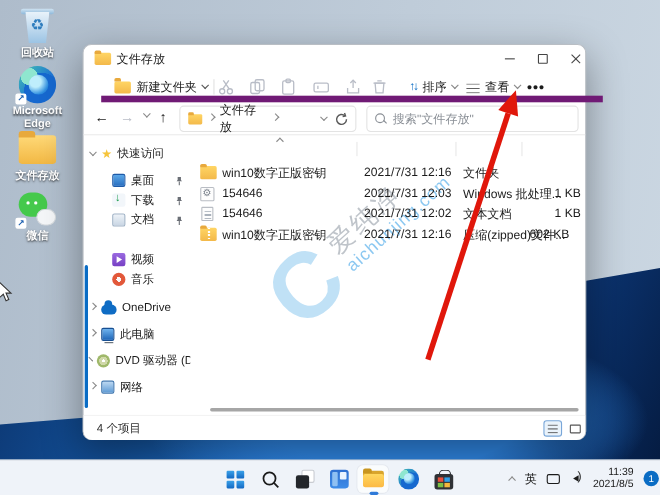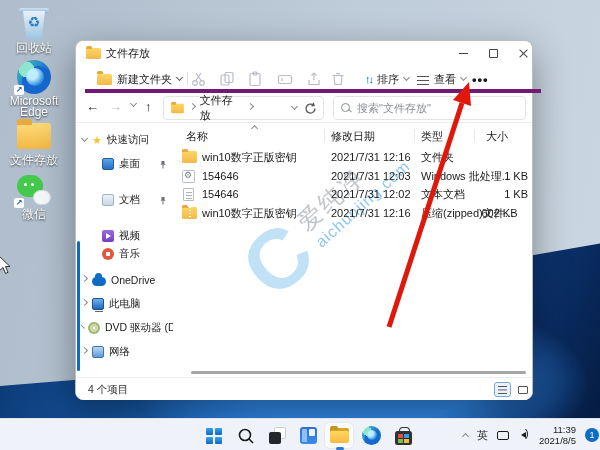--- a/index.html
+++ b/index.html
@@ -12,22 +12,22 @@
   .bloom{left:0;top:240px;width:600px;height:178px;
     background:
       radial-gradient(circle at 78% 10%, #4e9ae9 0 6%, rgba(0,0,0,0) 7%),
       radial-gradient(ellipse at 60% 80%, #2f86e3 0 22%, rgba(0,0,0,0) 45%),
       linear-gradient(115deg,#0a2f66 0%,#14549e 30%,#2478d8 52%,#0e3d82 72%,#051c42 100%);
     clip-path:polygon(0 82%,22% 76%,42% 62%,58% 40%,76% 16%,100% 2%,100% 100%,0 100%);}
 
   
   .dicon{width:64px;text-align:center;cursor:default;}
   .dicon .art{position:relative;width:36px;height:34px;margin:0 auto;}
-  .dlabel{margin-top:2px;font-size:12px;color:#fff;line-height:11px;
-    text-shadow:0 1px 2px rgba(0,0,0,.75);}
+  .dlabel{margin-top:2px;font-size:10px;color:#fff;line-height:11px;
+    text-shadow:0 1px 2px rgba(0,0,0,.75);font-weight:bold;}
   .shortcut{position:absolute;left:-2px;bottom:-1px;width:10px;height:10px;background:#fff;
     border-radius:2px;color:#1c5fb0;font-size:8px;line-height:10px;text-align:center;font-weight:bold;}
   .bin-body{position:absolute;left:5px;top:4px;width:26px;height:28px;
     background:linear-gradient(#e8f2fa,#9cc4e4);clip-path:polygon(8% 0,92% 0,80% 100%,20% 100%);
     border-radius:2px;}
   .bin-lid{position:absolute;left:3px;top:1px;width:30px;height:5px;border-radius:2px;
     background:linear-gradient(#cfe3f2,#8db8da);}
   .bin-sym{position:absolute;left:0;top:7px;width:36px;text-align:center;
     color:#2e7dbe;font-size:14px;}
   .edge-ball{position:absolute;left:1px;top:0;width:34px;height:34px;border-radius:50%;
@@ -62,21 +62,21 @@
   .glyph-max{width:9px;height:9px;border:1px solid #444;border-radius:1px;}
   .glyph-x{position:relative;width:11px;height:11px;}
   .glyph-x:before,.glyph-x:after{content:"";position:absolute;left:5px;top:0;width:1px;height:11px;background:#444;}
   .glyph-x:before{transform:rotate(45deg);} .glyph-x:after{transform:rotate(-45deg);}
 
   .mini-folder{width:15px;height:11px;border-radius:1.5px;position:relative;
     background:linear-gradient(#ffd564,#f3b94a);}
   .mini-folder:before{content:"";position:absolute;left:0;top:-2.5px;width:6px;height:3px;
     border-radius:1.5px 1.5px 0 0;background:#e8a93d;}
 
-  .toolbar{left:9px;top:24px;width:100%;height:28px;border-bottom:4px solid #701a75;}
+  .toolbar{left:16px;top:24px;width:100%;height:28px;border-bottom:6px solid #701a75;}
   .tb-item{height:24px;top:2px;display:flex;align-items:center;gap:5px;font-size:11px;color:#1b1b1b;
     border-radius:4px;padding:0 4px;}
   .tb-divider{top:7px;width:1px;height:14px;background:#e2e2e2;}
   .gicon{stroke:#b9bdc7;fill:none;stroke-width:1.2;}
   .chev{display:inline-block;width:5px;height:5px;border-right:1.2px solid #5a5a5a;
     border-bottom:1.2px solid #5a5a5a;transform:rotate(45deg);margin-top:-3px;}
   .chev.right{transform:rotate(-45deg);}
   .chev.up{transform:rotate(-135deg);margin-top:3px;}
   .chev.gray{border-color:#8a8a8a;}
   .sorticon{font-size:11px;color:#0a6cc4;letter-spacing:-2px;}
@@ -342,20 +342,28 @@
         <span>快速访问</span>
       </div>
       <div class="abs sb-row" style="top:32px;padding-left:26px;">
         <span class="sq ic-desktop"></span>
         <span>桌面</span>
         <svg class="pin" width="8" height="9">
             <path d="M2.5 1h3v2.6l1 1.2H1.5l1-1.2z" fill="#6b6f76"></path>
             <line x1="4" y1="5" x2="4" y2="8.5" stroke="#6b6f76" stroke-width="1"></line>
           </svg>
       </div>
+      <div class="abs sb-row" style="top:50px;padding-left:26px;">
+        <span class="sq ic-down"></span>
+        <span>下载</span>
+        <svg class="pin" width="8" height="9">
+            <path d="M2.5 1h3v2.6l1 1.2H1.5l1-1.2z" fill="#6b6f76"></path>
+            <line x1="4" y1="5" x2="4" y2="8.5" stroke="#6b6f76" stroke-width="1"></line>
+          </svg>
+      </div>
       <div class="abs sb-row" style="top:68px;padding-left:26px;">
         <span class="sq ic-doc"></span>
         <span>文档</span>
         <svg class="pin" width="8" height="9">
             <path d="M2.5 1h3v2.6l1 1.2H1.5l1-1.2z" fill="#6b6f76"></path>
             <line x1="4" y1="5" x2="4" y2="8.5" stroke="#6b6f76" stroke-width="1"></line>
           </svg>
       </div>
       <div class="abs sb-row" style="top:104px;padding-left:26px;">
         <span class="sq ic-vid"></span>
@@ -390,26 +398,20 @@
     <div class="abs stamp">
       <span class="bigc">C</span>
       <span>
         <div class="brand">爱纯净</div>
         <div class="site">aichunjing.com</div>
       </span>
     </div>
 
     <div class="abs" style="left:97px;top:82px;width:361px;height:248px;">
       <span class="abs chev up gray" style="left:79px;top:0px;"></span>
-      <div class="abs frow list-head" style="left:0;top:4px;width:361px;">
-        <span class="abs" style="left:13px;">名称</span>
-        <span class="abs" style="left:158px;">修改日期</span>
-        <span class="abs" style="left:248px;">类型</span>
-        <span class="abs" style="left:313px;">大小</span>
-      </div>
       <div class="abs col-sep" style="left:151px;top:6px;"></div>
       <div class="abs col-sep" style="left:241px;top:6px;"></div>
       <div class="abs col-sep" style="left:301px;top:6px;"></div>
 
       <div class="abs frow" style="left:0;top:25px;width:361px;">
         <span class="fic fic-folder abs" style="left:9px;"></span>
         <span class="abs" style="left:29px;">win10数字正版密钥</span>
         <span class="abs" style="left:158px;">2021/7/31 12:16</span>
         <span class="abs" style="left:248px;text-align:right;">文件夹</span>
         <span class="abs" style="left:298px;width:57px;text-align:right;"></span>

